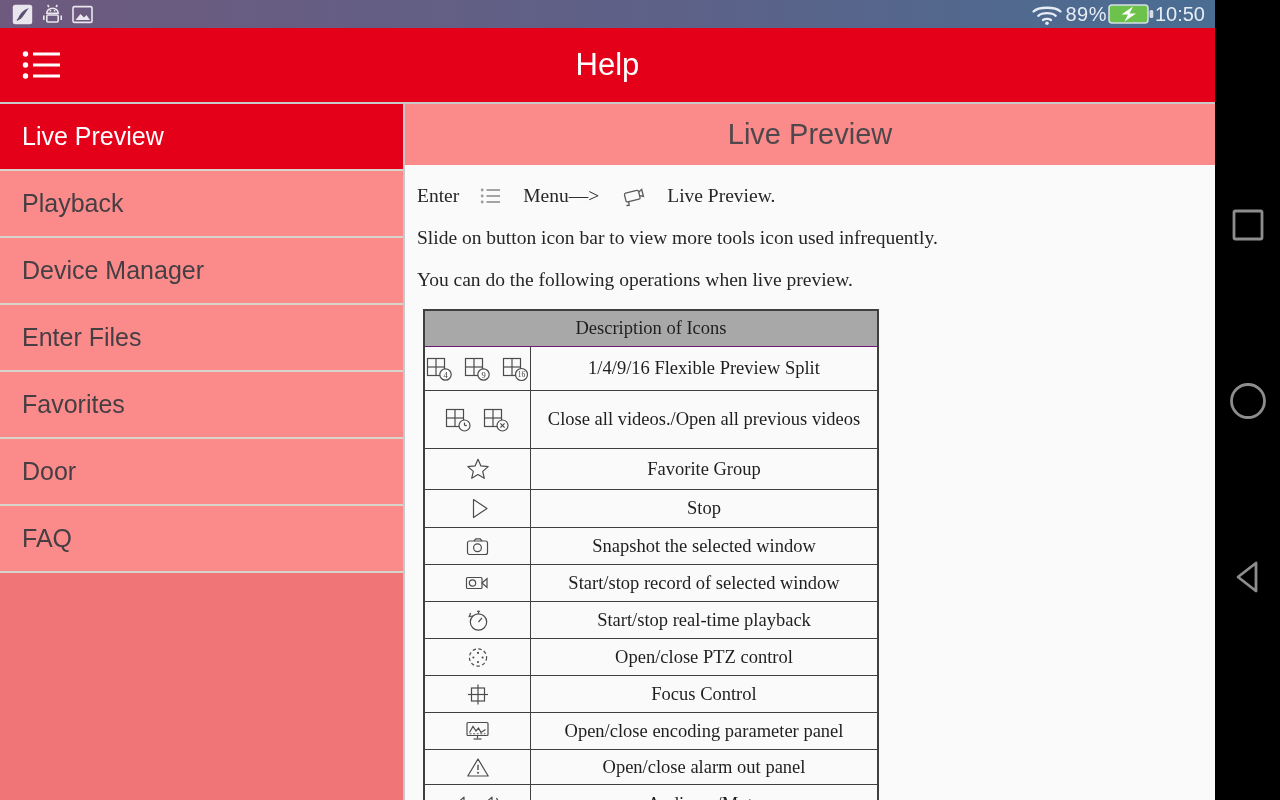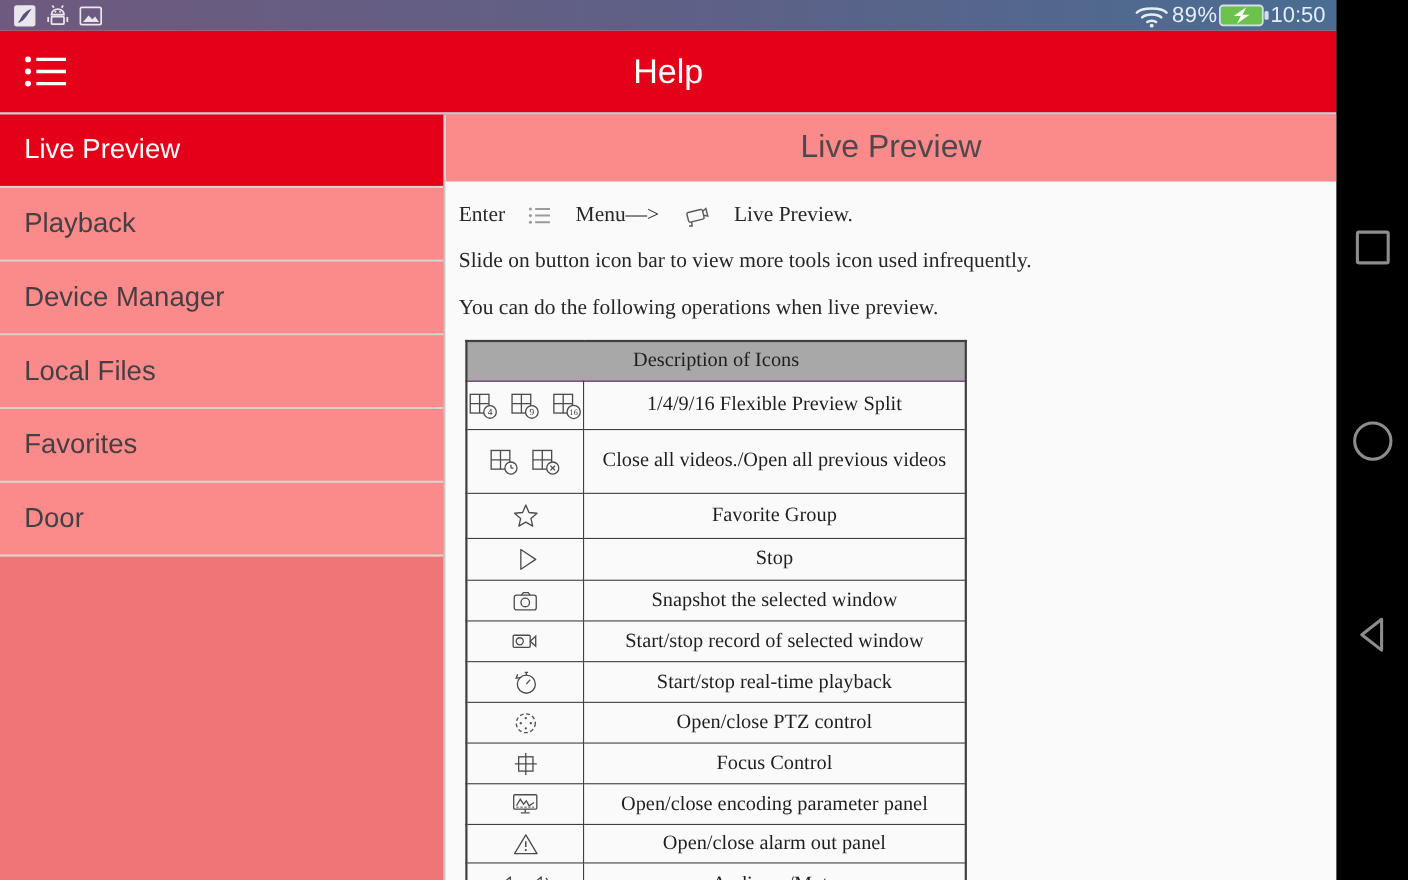--- a/index.html
+++ b/index.html
@@ -159,27 +159,30 @@
       <div class="sidebar-item selected">
         <span>Live Preview</span>
       </div>
       <div class="sidebar-item">
         <span>Playback</span>
       </div>
       <div class="sidebar-item">
         <span>Device Manager</span>
       </div>
       <div class="sidebar-item">
-        <span>Local Files</span>
+        <span>Enter Files</span>
       </div>
       <div class="sidebar-item">
         <span>Favorites</span>
       </div>
       <div class="sidebar-item">
         <span>Door</span>
+      </div>
+      <div class="sidebar-item">
+        <span>FAQ</span>
       </div>
     </div>
 
     <div class="content">
       <div class="content-header">Live Preview</div>
       <div class="content-body">
         <p class="intro-line">
           <span>Enter</span>
           <span>
             <svg width="24" height="22" viewBox="0 0 24 22">

